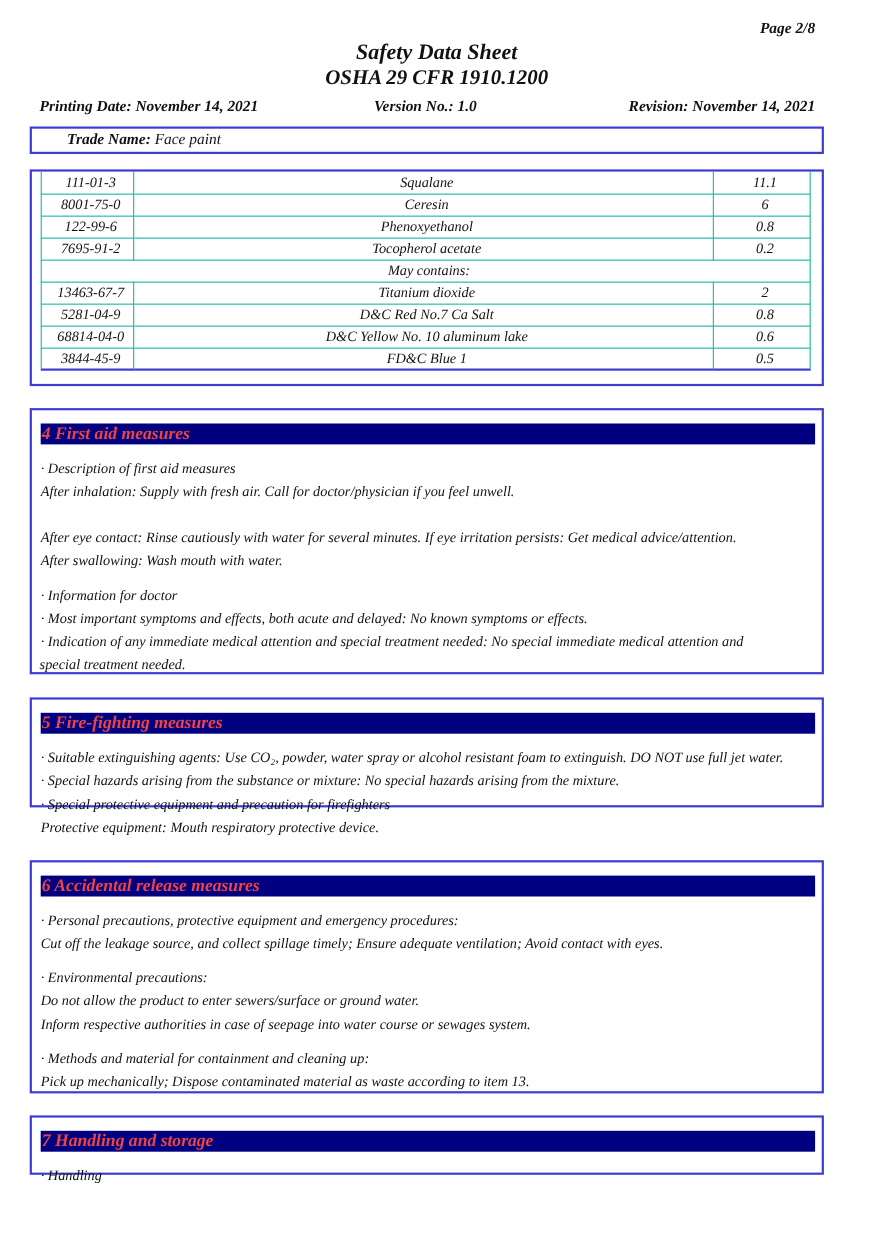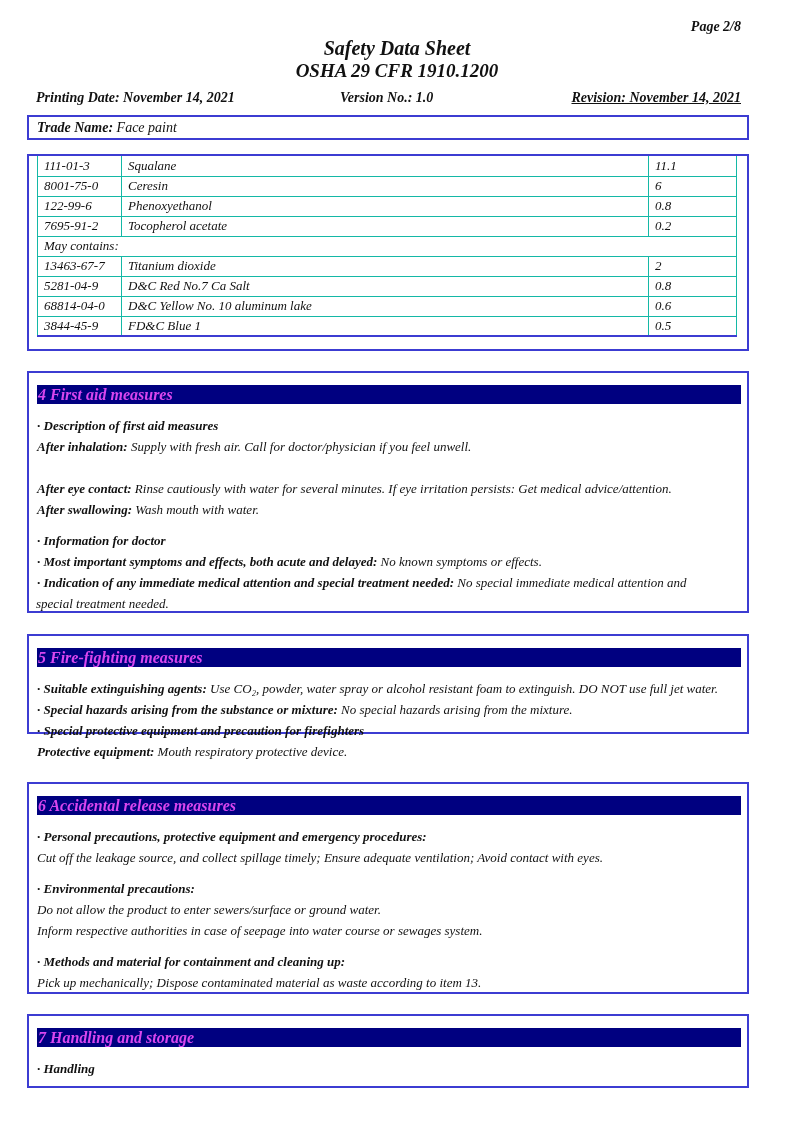--- a/index.html
+++ b/index.html
@@ -9,41 +9,41 @@
   }
   .abs { position: absolute; }
   .page-num { right: 53px; top: 19px; font-size: 14px; font-weight: bold; }
   .title { left: 0; width: 794px; text-align: center; font-weight: bold; }
   .title1 { top: 37px; font-size: 20px; }
   .title2 { top: 60px; font-size: 19px; }
   .meta-row { top: 90px; left: 36px; width: 705px; font-size: 14px; font-weight: bold; height: 18px; }
   .meta-row span { position: absolute; top: 0; white-space: nowrap; }
   .meta-left { left: 0; }
   .meta-mid { left: 304px; }
-  .meta-right { right: 0; text-decoration: underline; }
+  .meta-right { right: 0; }
 
   .box { position: absolute; border: 2px solid #3c3cd2; box-sizing: border-box; background: #fff; }
   .trade { left: 27px; top: 115px; width: 722px; height: 25px; font-size: 14px; padding: 3px 0 0 8px; }
-  .trade b { font-weight: bold; }
+  .trade b { font-weight: bold; margin-left: 24px; }
 
   .tbl-box { left: 27px; top: 154px; width: 722px; height: 197px; border: 2px solid #3c3cd2; border-right-width: 2px; }
-  table.comp { position: absolute; left: 8px; top: 0; width: 700px; border-collapse: collapse; font-size: 13px; }
+  table.comp { position: absolute; left: 8px; top: 0; width: 700px; border-collapse: collapse; font-size: 13px; text-align: center; }
   table.comp td { border: 1px solid #14b8a6; height: 20px; padding: 0 0 0 6px; box-sizing: border-box; vertical-align: middle; }
   table.comp td.cas { width: 84px; }
   table.comp td.val { width: 88px; }
   table.comp tr:first-child td { border-top: none; }
   table.comp tr:last-child td { border-bottom: 2px solid #3c3cd2; }
 
   .section { position: absolute; left: 27px; width: 722px; border: 2px solid #3c3cd2; box-sizing: border-box; }
   .sec-head {
-    position: absolute; left: 8px; width: 704px; height: 19px; background: #000080; color: #d946ef;
+    position: absolute; left: 8px; width: 704px; height: 19px; background: #000080; color: #ef4444;
     font-size: 16px; font-weight: bold; line-height: 19px; padding-left: 1px; box-sizing: border-box;
   }
   .line { position: absolute; left: 8px; font-size: 13px; white-space: nowrap; line-height: 16px; }
-  .line b { font-weight: bold; }
+  .line b { font-weight: normal; }
 </style>
 </head>
 <body>
 
 <div class="abs page-num">Page  2/8</div>
 <div class="abs title title1">Safety Data Sheet</div>
 <div class="abs title title2">OSHA 29 CFR 1910.1200</div>
 <div class="abs meta-row">
   <span class="meta-left">Printing Date: November 14, 2021</span>
   <span class="meta-mid">Version No.: 1.0</span>
@@ -128,16 +128,16 @@
   <div class="sec-head" style="top:12px;">6 Accidental release measures</div>
   <div class="line" style="top:45px;"><b>· Personal precautions, protective equipment and emergency procedures:</b></div>
   <div class="line" style="top:66px;">Cut off the leakage source, and collect spillage timely; Ensure adequate ventilation; Avoid contact with eyes.</div>
   <div class="line" style="top:97px;"><b>· Environmental precautions:</b></div>
   <div class="line" style="top:118px;">Do not allow the product to enter sewers/surface or ground water.</div>
   <div class="line" style="top:139px;">Inform respective authorities in case of seepage into water course or sewages system.</div>
   <div class="line" style="top:170px;"><b>· Methods and material for containment and cleaning up:</b></div>
   <div class="line" style="top:191px;">Pick up mechanically; Dispose contaminated material as waste according to item 13.</div>
 </div>
 
-<div class="section" style="top:1014px; height:74px;padding-left:17px;">
+<div class="section" style="top:1014px; height:54px;padding-left:17px;">
   <div class="sec-head" style="top:12px;">7 Handling and storage</div>
   <div class="line" style="top:45px;"><b>· Handling</b></div>
 </div>
 
 </body></html>

